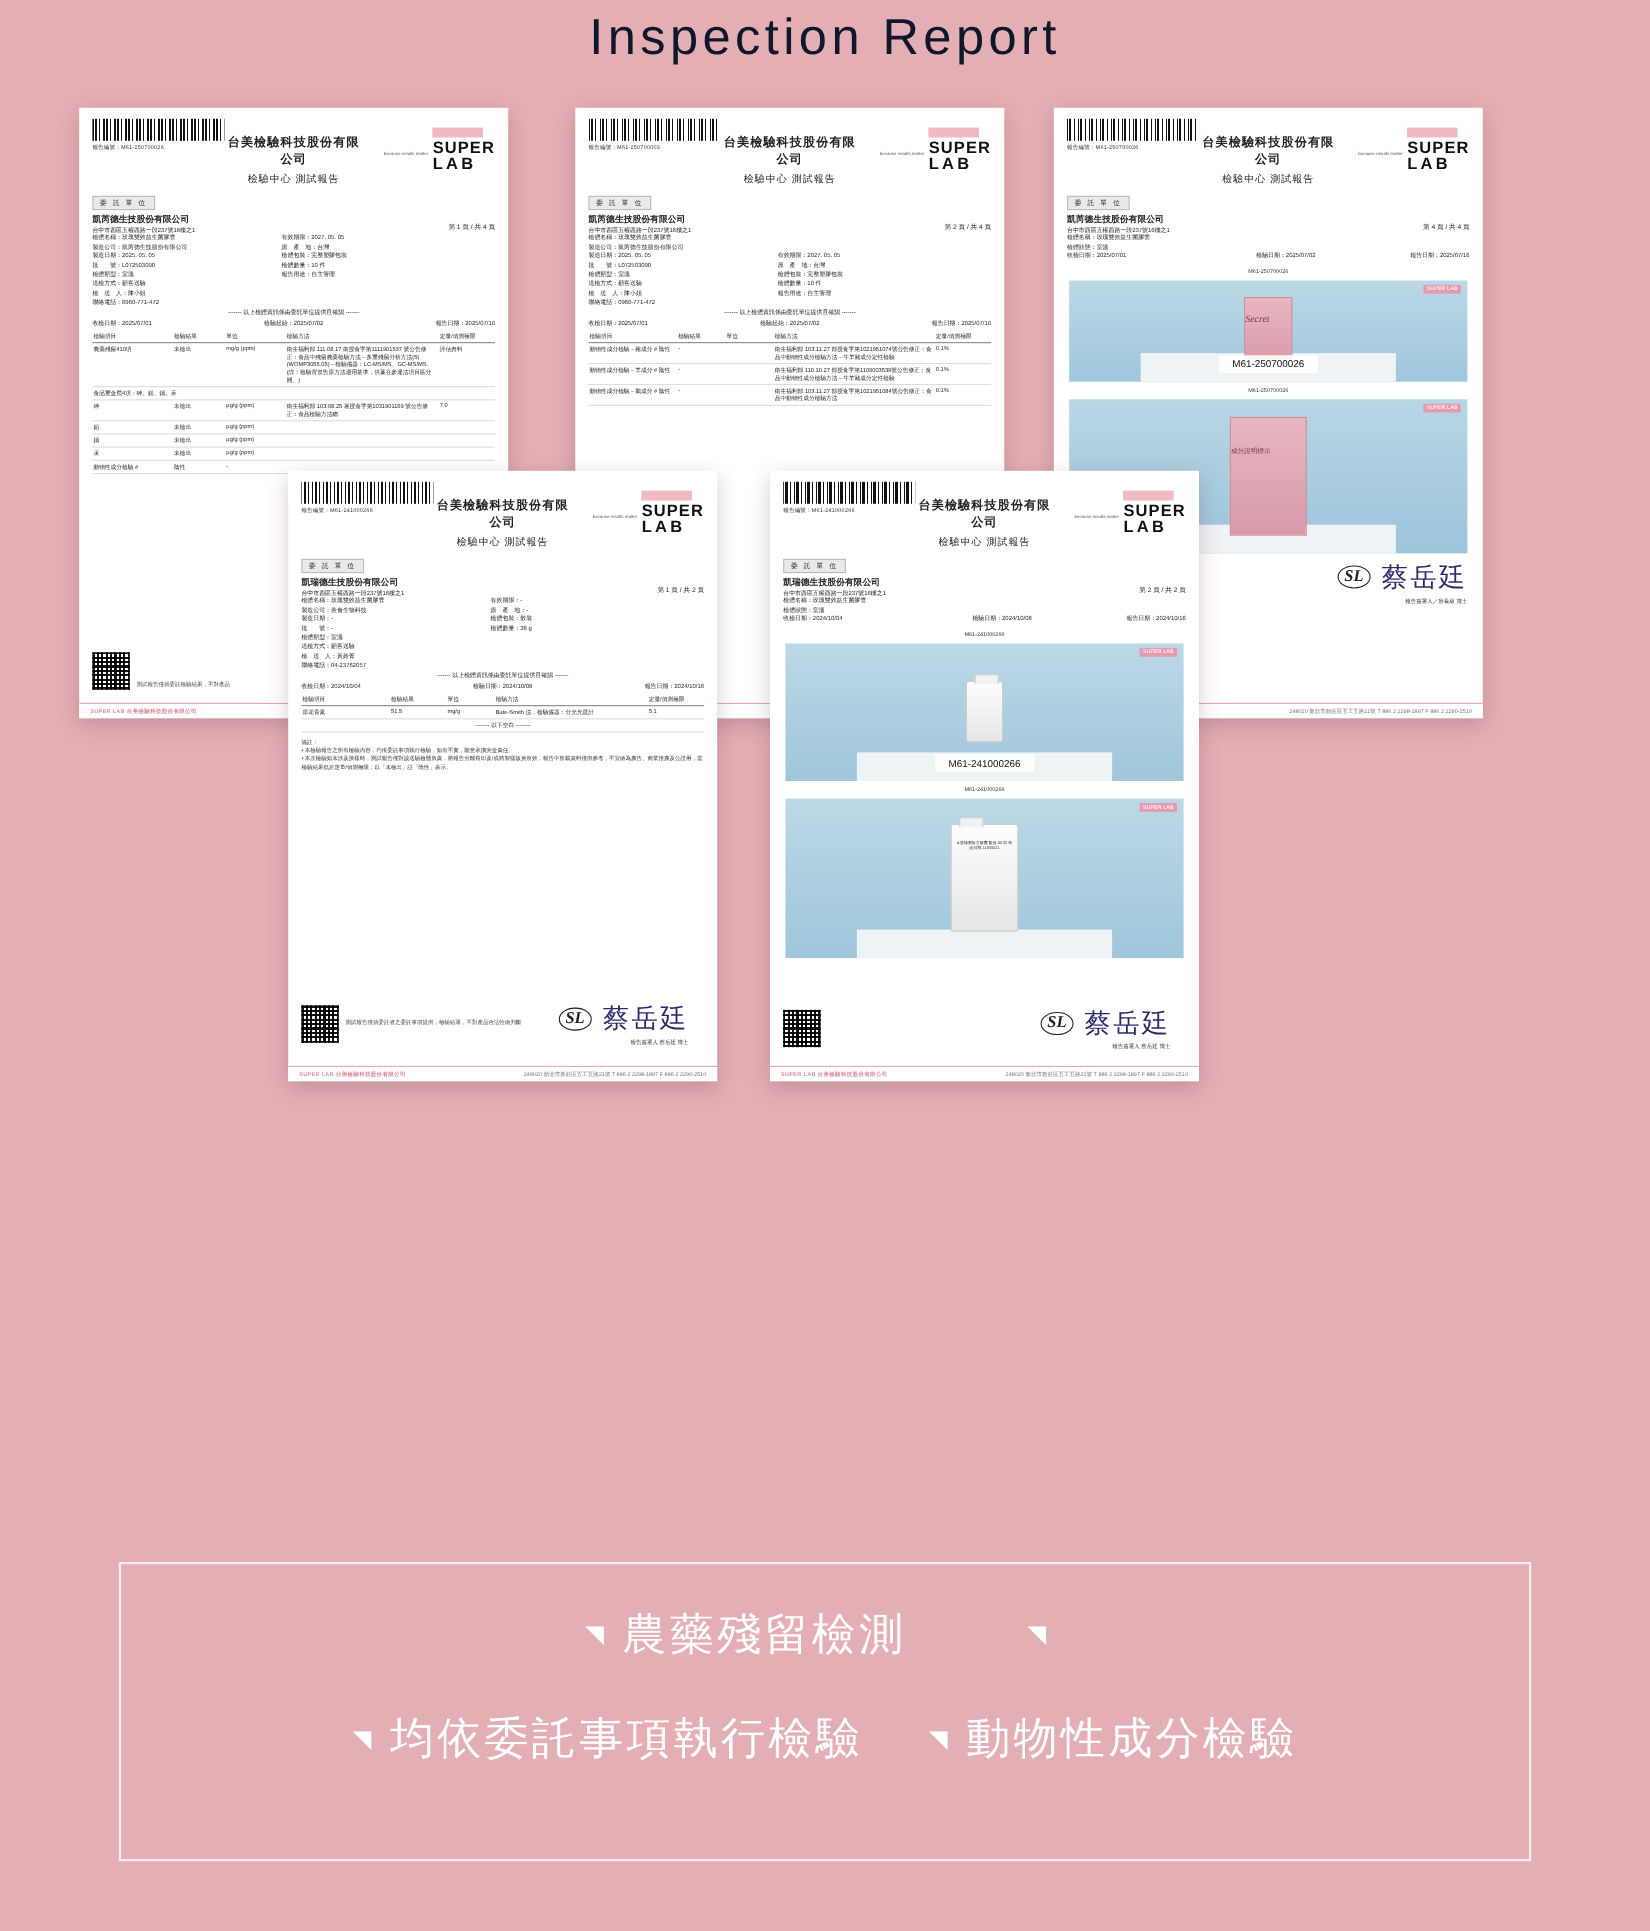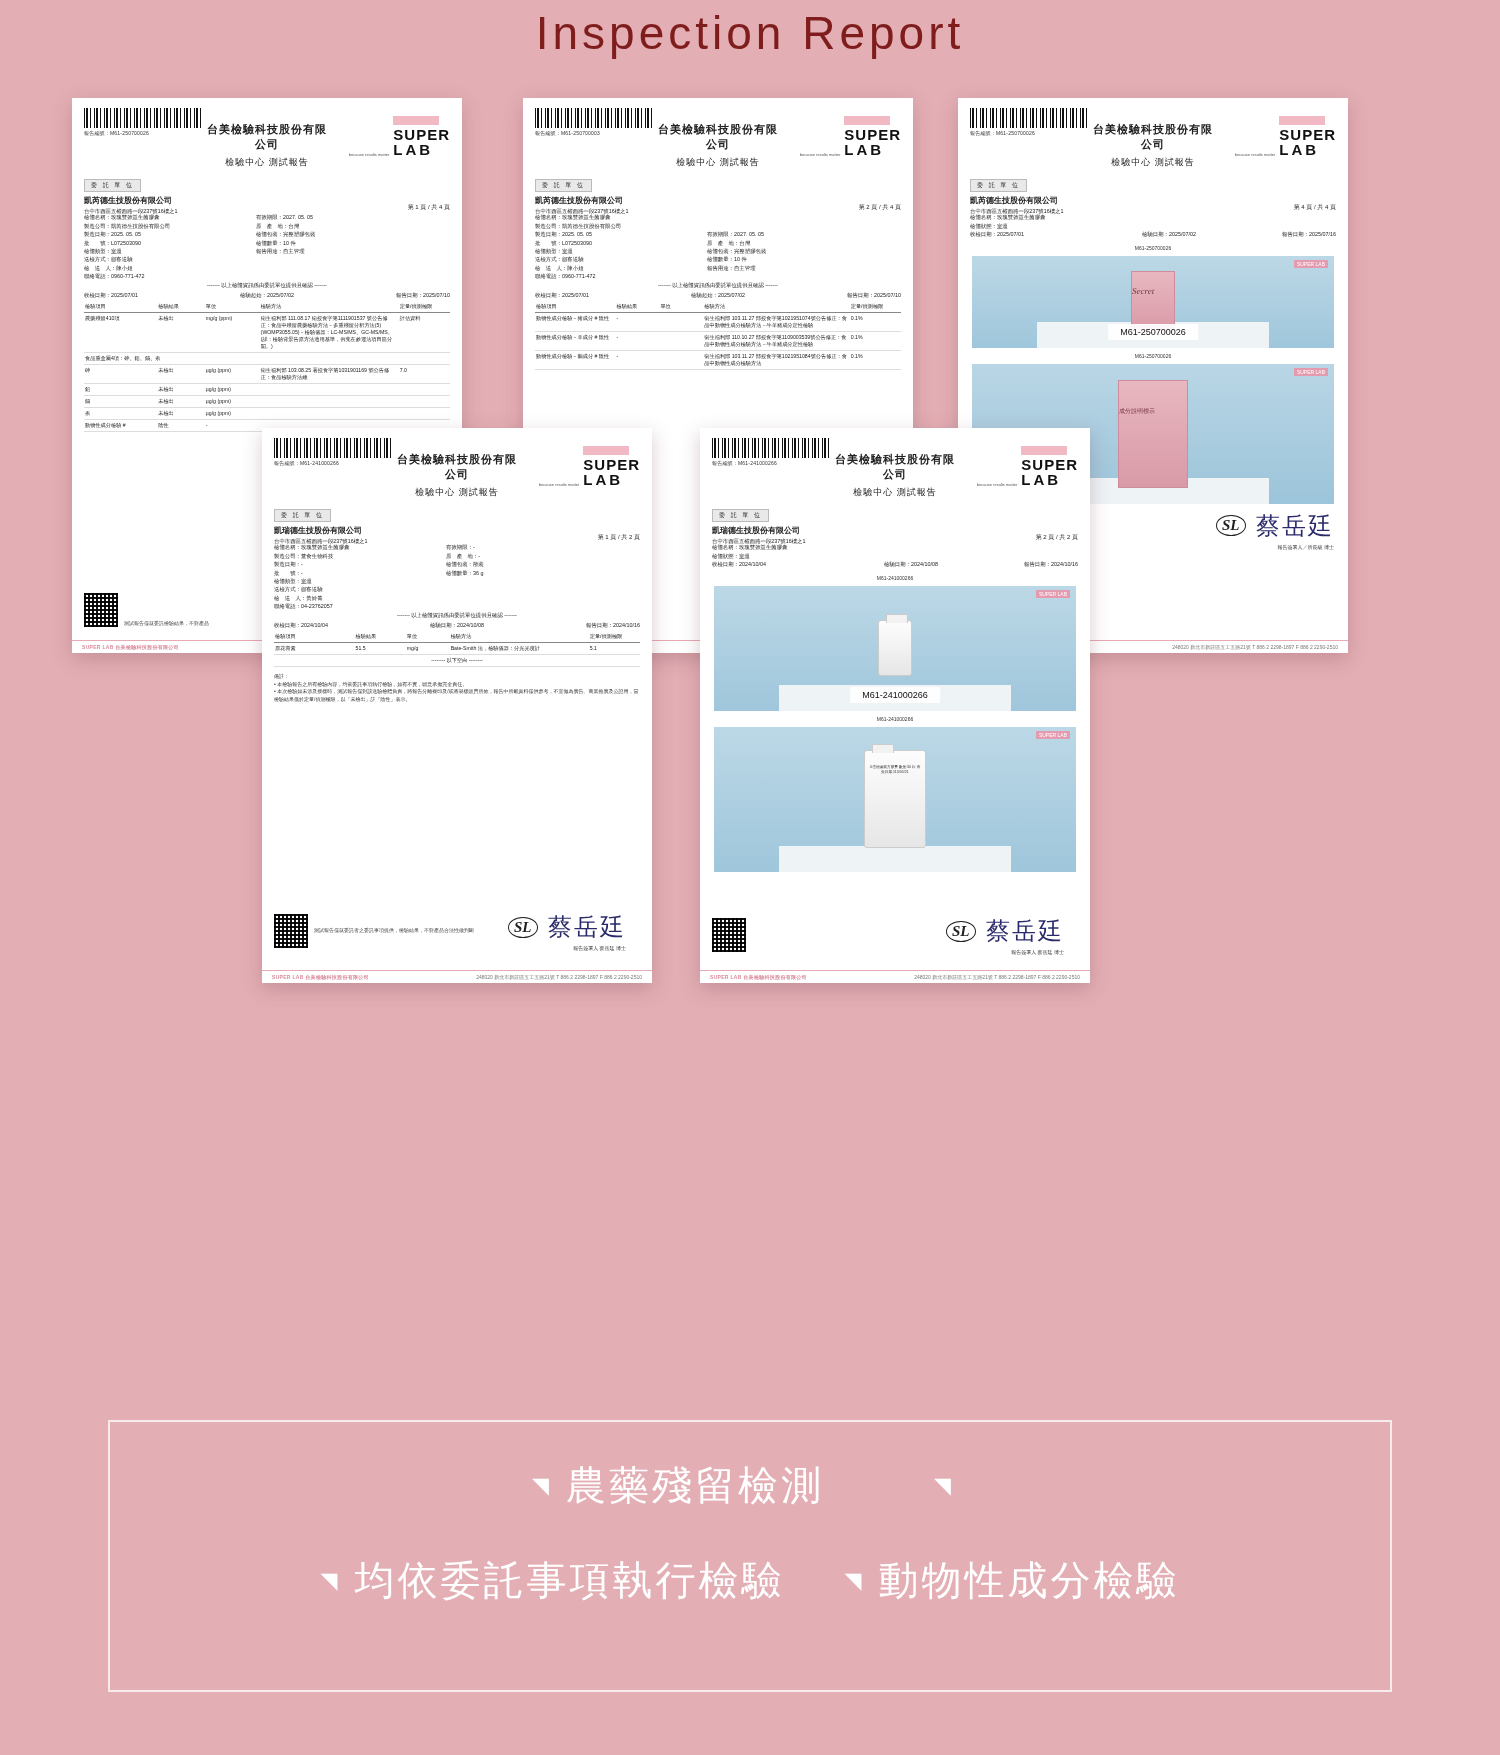--- a/index.html
+++ b/index.html
@@ -16,21 +16,21 @@
     color:#ffffff;
     font-size:95px;
     letter-spacing:18px;
     font-weight:bold;
     padding-top:70px;
     line-height:1.1;
     text-shadow:0 2px 6px rgba(150,90,100,.25);
   }
   .hero-sub {
     text-align:center;
-    color:#7f1d1d;
+    color:#0f172a;
     font-size:46px;
     letter-spacing:4px;
     margin-top:6px;
     font-weight:300;
   }
   .docs-area {
     position:relative;
     width:1500px;
     height:940px;
     margin-top:28px;
@@ -50,21 +50,21 @@
   }
   .rep-no { font-size:5px; color:#333; letter-spacing:.2px; }
   .doc-head {
     display:flex; align-items:flex-start; justify-content:space-between;
     padding:10px 12px 4px 12px;
   }
   .doc-head-left { width:120px; }
   .doc-head-center { flex:1; text-align:center; padding-top:14px; }
   .co-name { font-size:11px; font-weight:bold; letter-spacing:1px; }
   .co-sub { font-size:9px; margin-top:4px; letter-spacing:1px; }
-  .doc-head-right { width:120px; display:flex; align-items:flex-end; justify-content:flex-end; gap:4px; padding-top:8px;}
+  .doc-head-right { width:120px; display:flex; align-items:center; justify-content:flex-end; gap:4px; padding-top:8px;}
   .because { font-size:4px; line-height:1.25; color:#555; text-align:right; padding-top:6px;}
   .superlab { text-align:left; }
   .superlab .bar { width:46px; height:9px; background:#f0b9c3; margin-bottom:3px; }
   .superlab .t1 { font-size:15px; font-weight:bold; letter-spacing:1px; color:#111; line-height:.95;}
   .superlab .t2 { font-size:15px; font-weight:bold; letter-spacing:3px; color:#111; line-height:1;}
   .sectlabel {
     display:inline-block; background:#e9e9e9; border:1px solid #bbb;
     font-size:6px; padding:1px 6px; margin:2px 0 3px 12px; letter-spacing:2px;
   }
   .client { font-size:8px; font-weight:bold; padding:0 12px;font-family:Liberation Serif, serif; }

